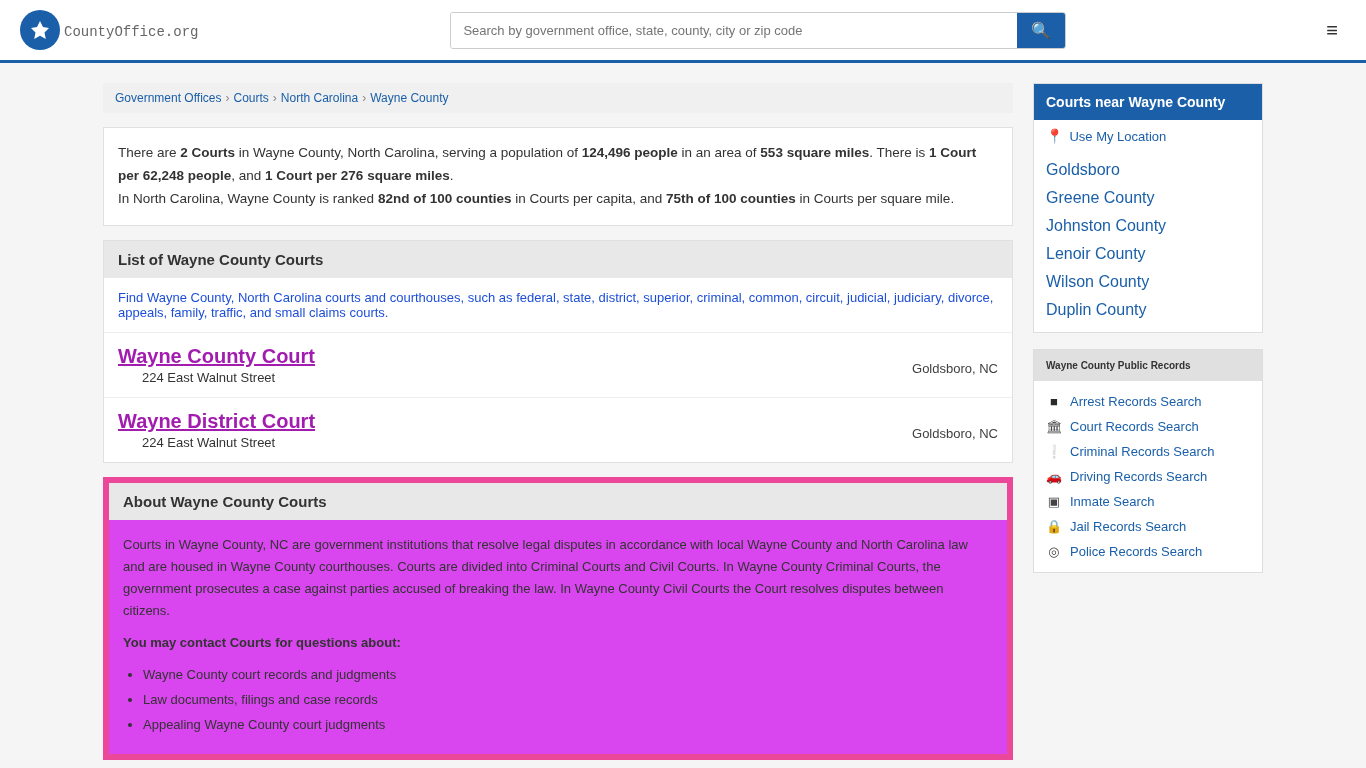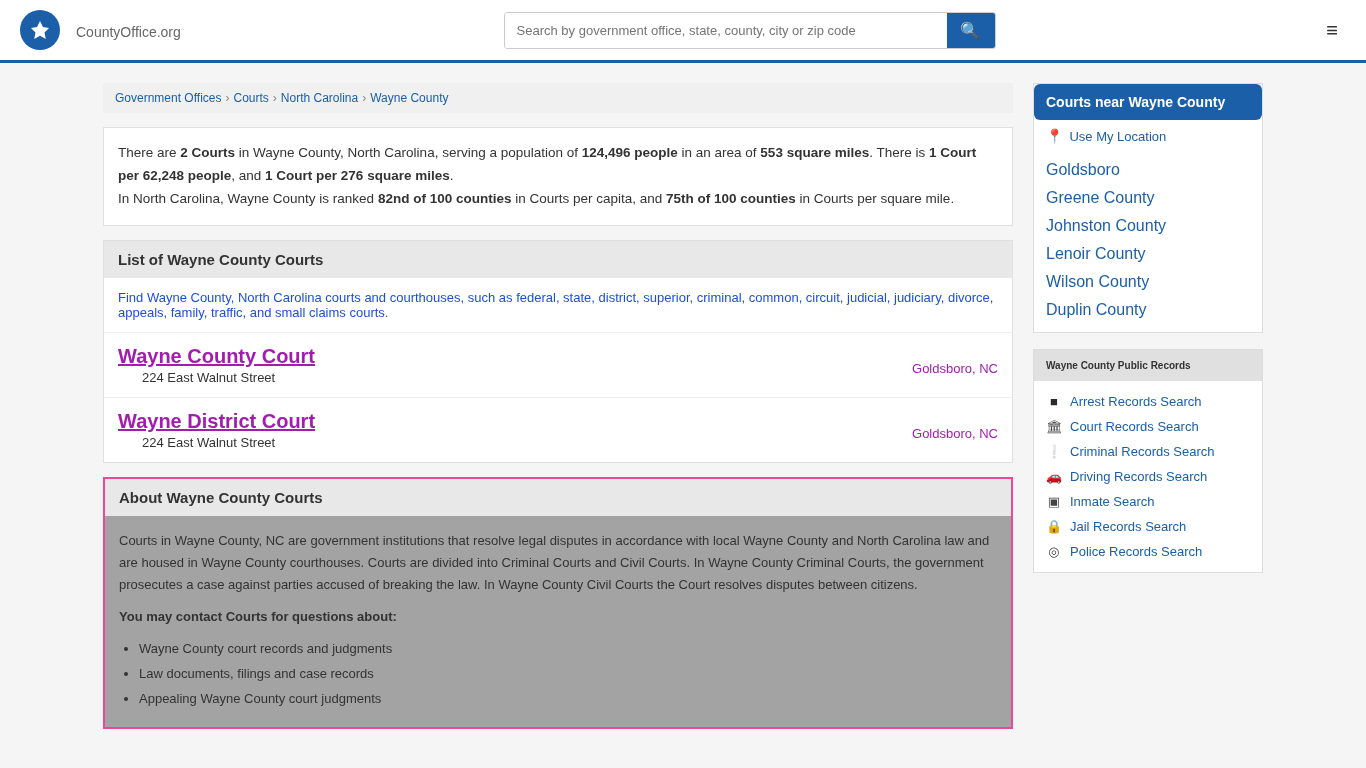--- a/index.html
+++ b/index.html
@@ -10,21 +10,22 @@
       background: #fff;
       border-bottom: 3px solid #1a5fa8;
       padding: 10px 20px;
       display: flex;
       align-items: center;
       justify-content: space-between;
     }
     .logo-area {
       display: flex;
       align-items: center;
-      gap: 16px;
+      gap: 4px;
+      font-family: Liberation Mono, monospace;
     }
     .logo-circle {
       width: 40px; height: 40px;
       background: #1a5fa8;
       border-radius: 50%;
       display: flex; align-items: center; justify-content: center;
       color: #fff;
       font-size: 18px;
       font-weight: bold;
     }
@@ -32,21 +33,21 @@
       font-size: 20px;
       font-weight: bold;
       color: #1a5fa8;
     }
     .logo-text span { color: #666; font-weight: normal; font-size: 14px; }
     .search-area {
       display: flex;
       border: 1px solid #ccc;
       border-radius: 3px;
       overflow: hidden;
-      width: 492px;
+      width: 616px;
     }
     .search-area input {
       flex: 1;
       padding: 8px 12px;
       border: none;
       outline: none;
       font-size: 13px;
       color: #999;
     }
     .search-btn {
@@ -155,28 +156,28 @@
       align-items: flex-start;
     }
     .court-address {
       font-size: 13px;
       color: #333;
       margin-top: 2px;
       margin-left: 24px;
     }
     .court-city {
       font-size: 13px;
-      color: #a21caf;
+      color: #404040;
       margin-top: 16px;
     }
 
     
     .about-block {
-      background: #a3a3a3;
-      border: 2px solid #ec4899;
+      background: #d946ef;
+      border: 6px solid #ec4899;
       margin-bottom: 14px;
     }
     .about-content {
       padding: 14px;
       font-size: 13px;
       line-height: 1.7;
       color: #333;
     }
     .about-content p { margin-bottom: 10px; }
     .about-content ul {
@@ -192,21 +193,20 @@
       background: #fff;
       border: 1px solid #ddd;
       margin-bottom: 16px;
     }
     .sidebar-section-title {
       background: #1a5fa8;
       color: #fff;
       padding: 10px 12px;
       font-size: 14px;
       font-weight: bold;
-      border-radius: 6px;
     }
     .sidebar-link-list {
       list-style: none;
       padding: 8px 0;
     }
     .sidebar-link-list li {
       padding: 5px 12px;
     }
     .sidebar-link-list li a {
       color: #1a5fa8;

